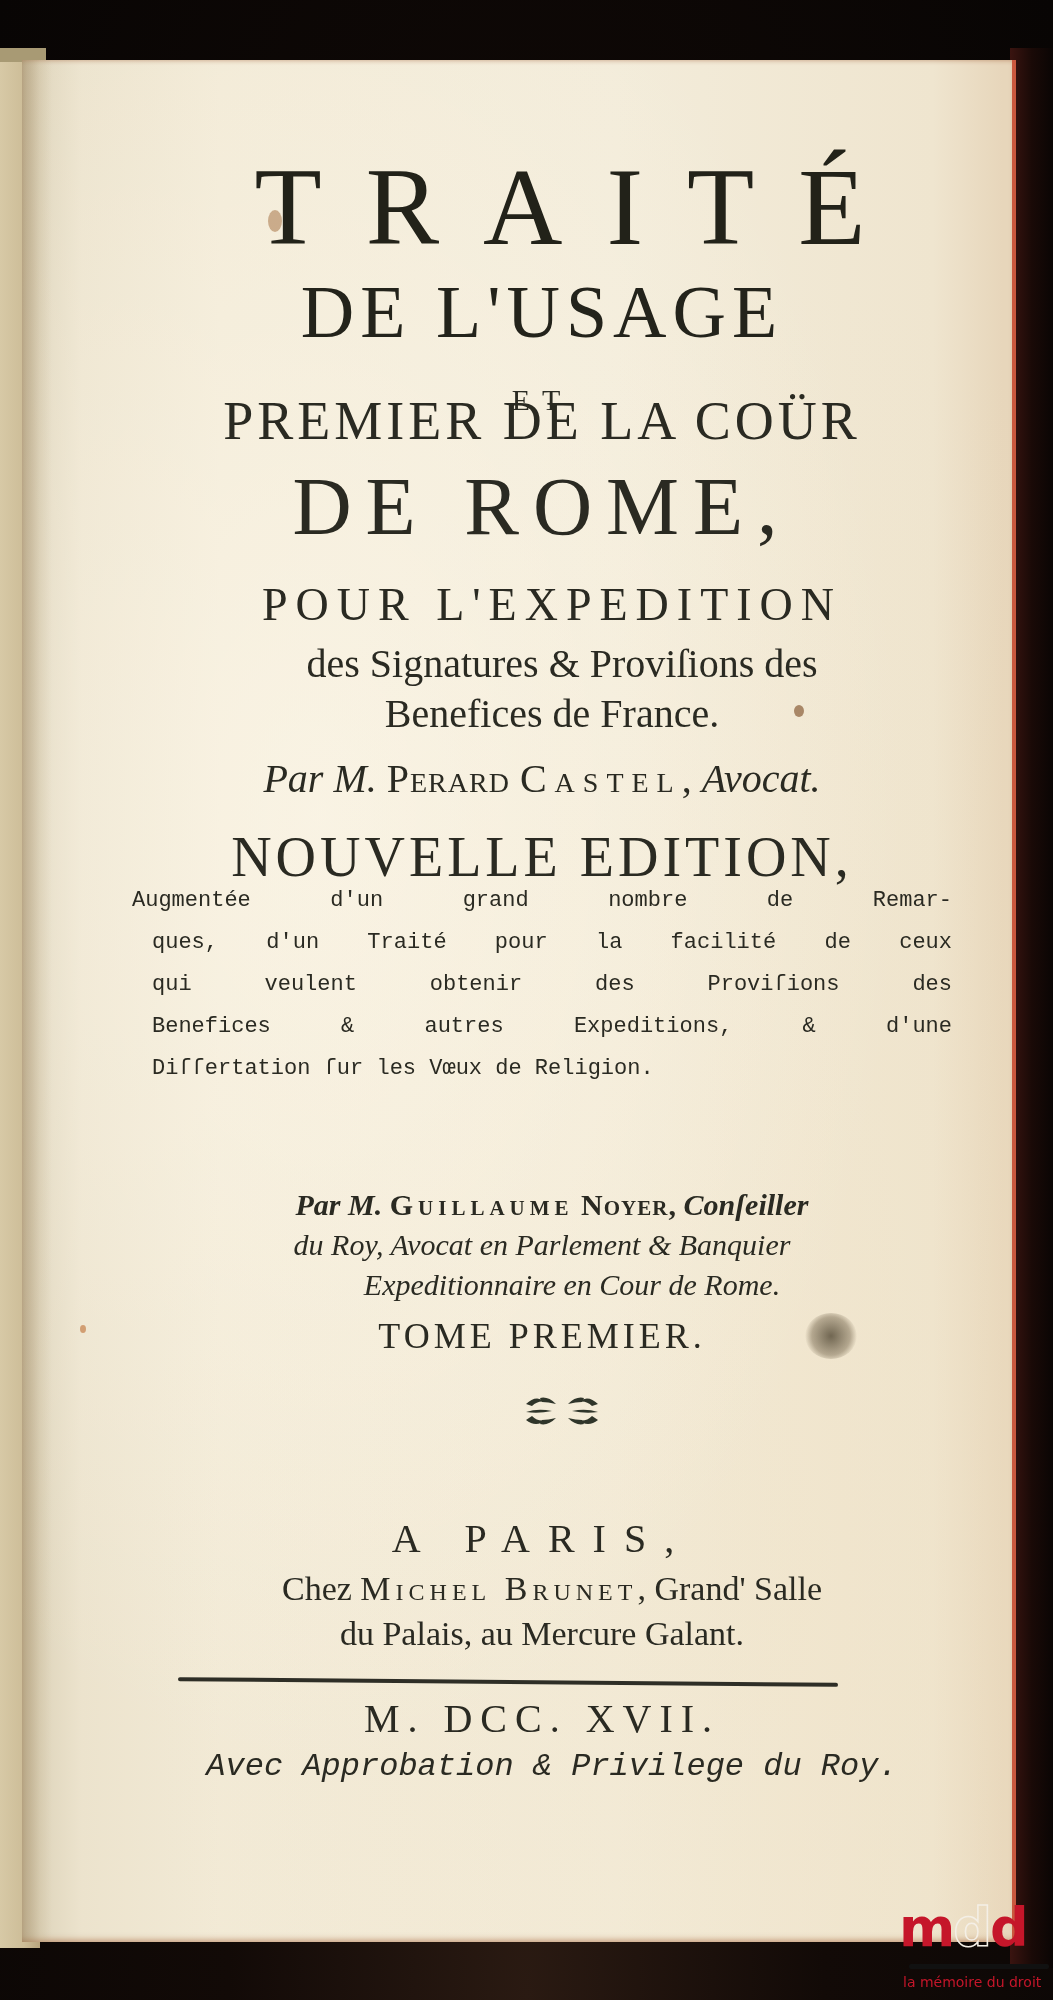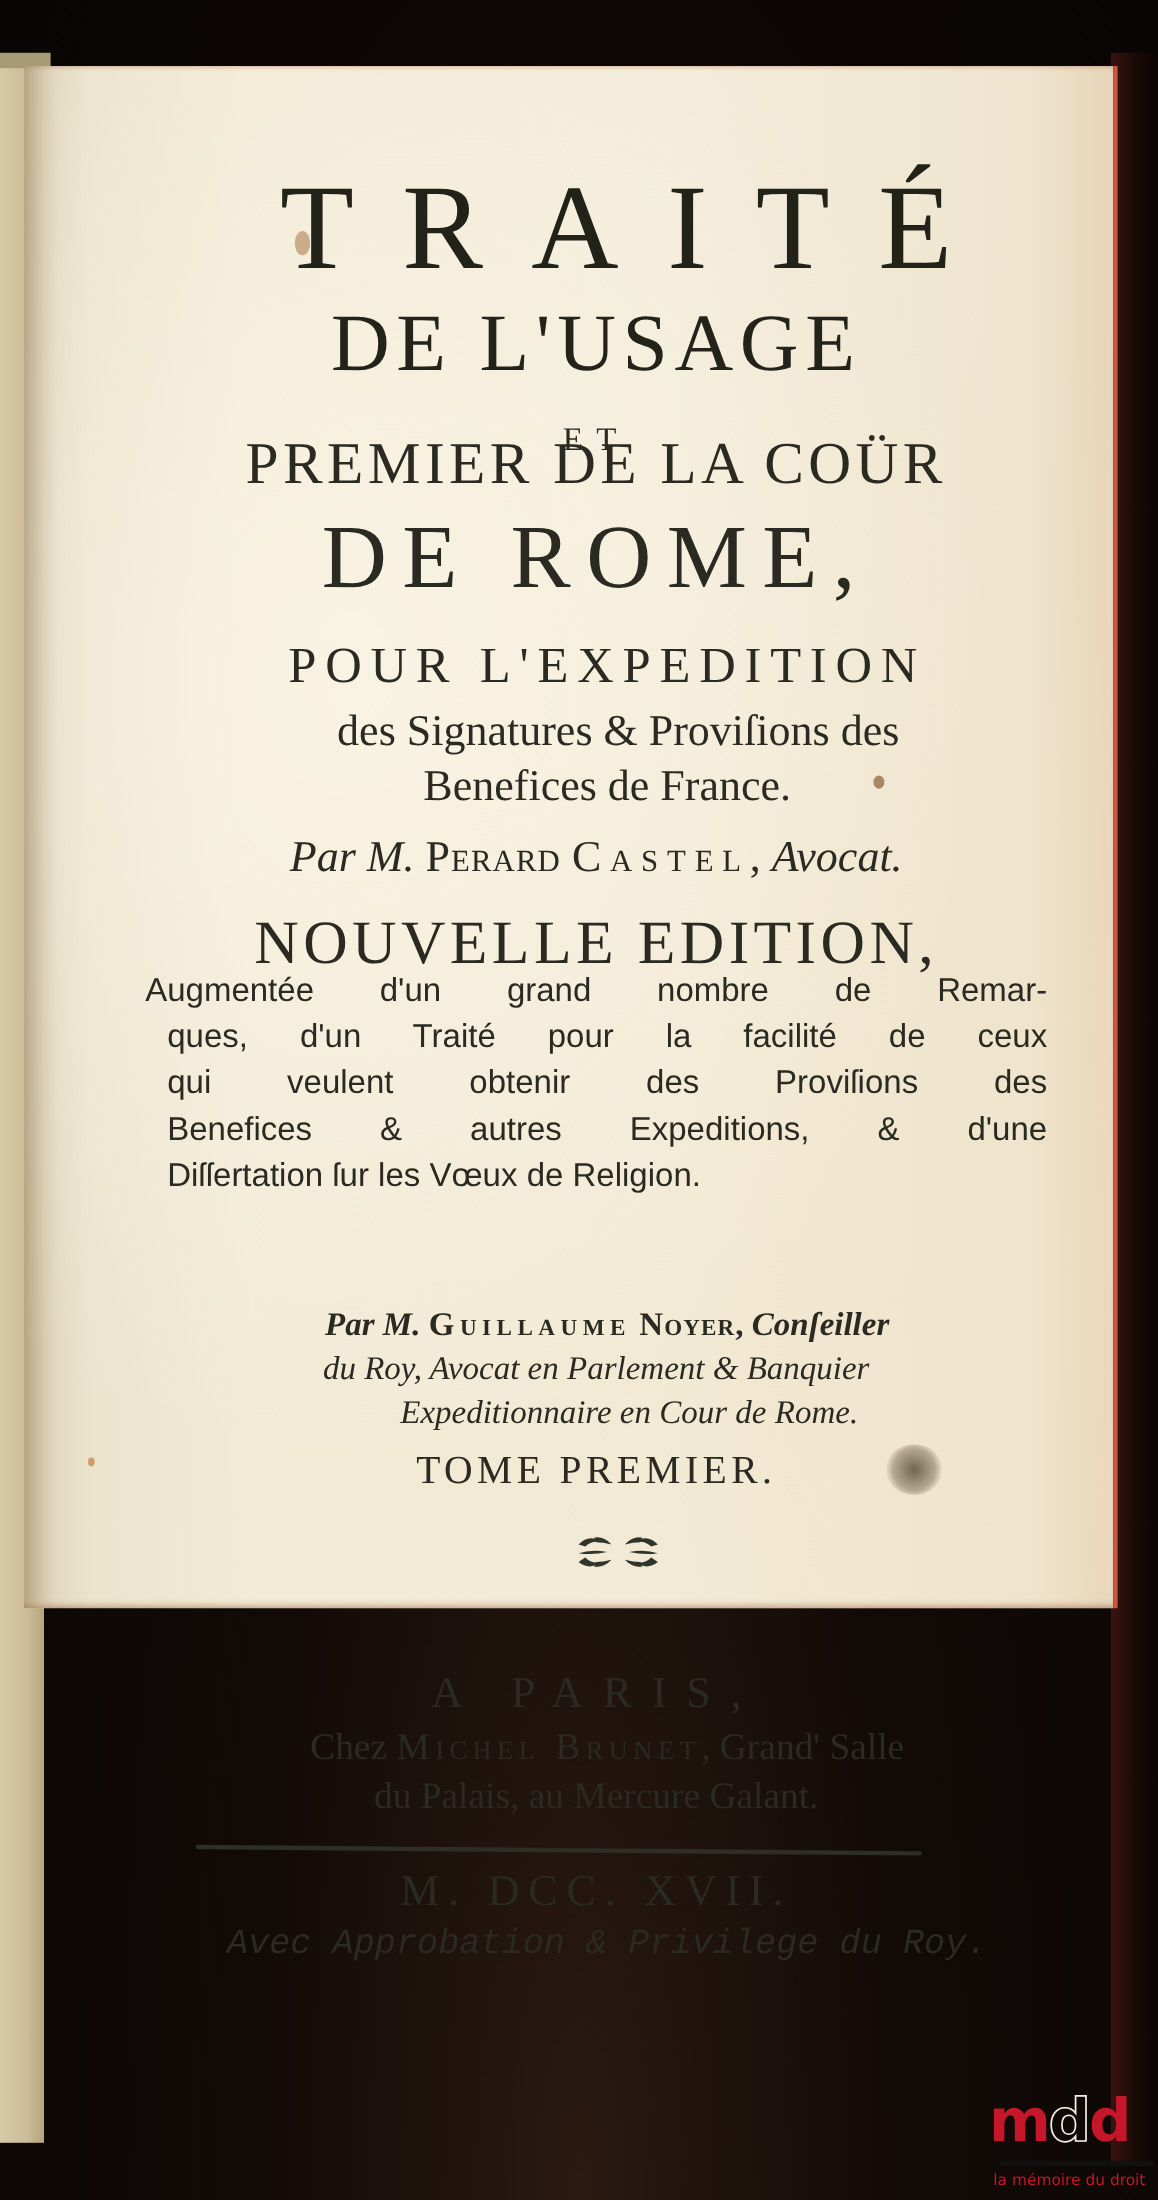--- a/index.html
+++ b/index.html
@@ -38,21 +38,21 @@
       top: 48px;
       width: 46px;
       height: 14px;
       background: #a89a74;
     }
     .page {
       position: absolute;
       left: 22px;
       top: 60px;
       width: 990px;
-      height: 1402px;
+      height: 1882px;
       background:
         radial-gradient(ellipse at 30% 40%, rgba(255,250,238,0.55) 0%, rgba(255,250,238,0) 60%),
         radial-gradient(ellipse at 80% 80%, rgba(240,225,195,0.35) 0%, rgba(240,225,195,0) 60%),
         linear-gradient(90deg, #d9cfb5 0%, #ece3cd 6%, #f2ead6 20%, #f3ecda 60%, #efe5cf 92%, #e7d6bb 99%);
       border-right: 4px solid #c9583e;
       box-shadow: inset 0 -6px 6px -4px rgba(160,90,50,0.55), inset 0 4px 4px -3px rgba(160,90,50,0.4);
     }
     .gutter {
       position: absolute;
       left: 0;
@@ -138,22 +138,22 @@
       top: 765px;
       font-size: 56px;
       letter-spacing: 4px;
       font-family: "Liberation Serif", serif;
     }
     .para {
       position: absolute;
       left: 50px;
       top: 820px;
       width: 820px;
-      font-family: Liberation Sans, sans-serif;
-      font-size: 30px;
+      font-family: Liberation Mono, monospace;
+      font-size: 22px;
       line-height: 42px;
       text-align: justify;
       text-align-last: left;
       color: #2a2a22;
     }
     .para .first { display: block; text-align: justify; text-align-last: justify; }
     .para .indent { display: block; padding-left: 20px; text-align: justify; text-align-last: justify; }
     .para .last { display: block; padding-left: 20px; text-align: left; }
 
     .t-par2 {

